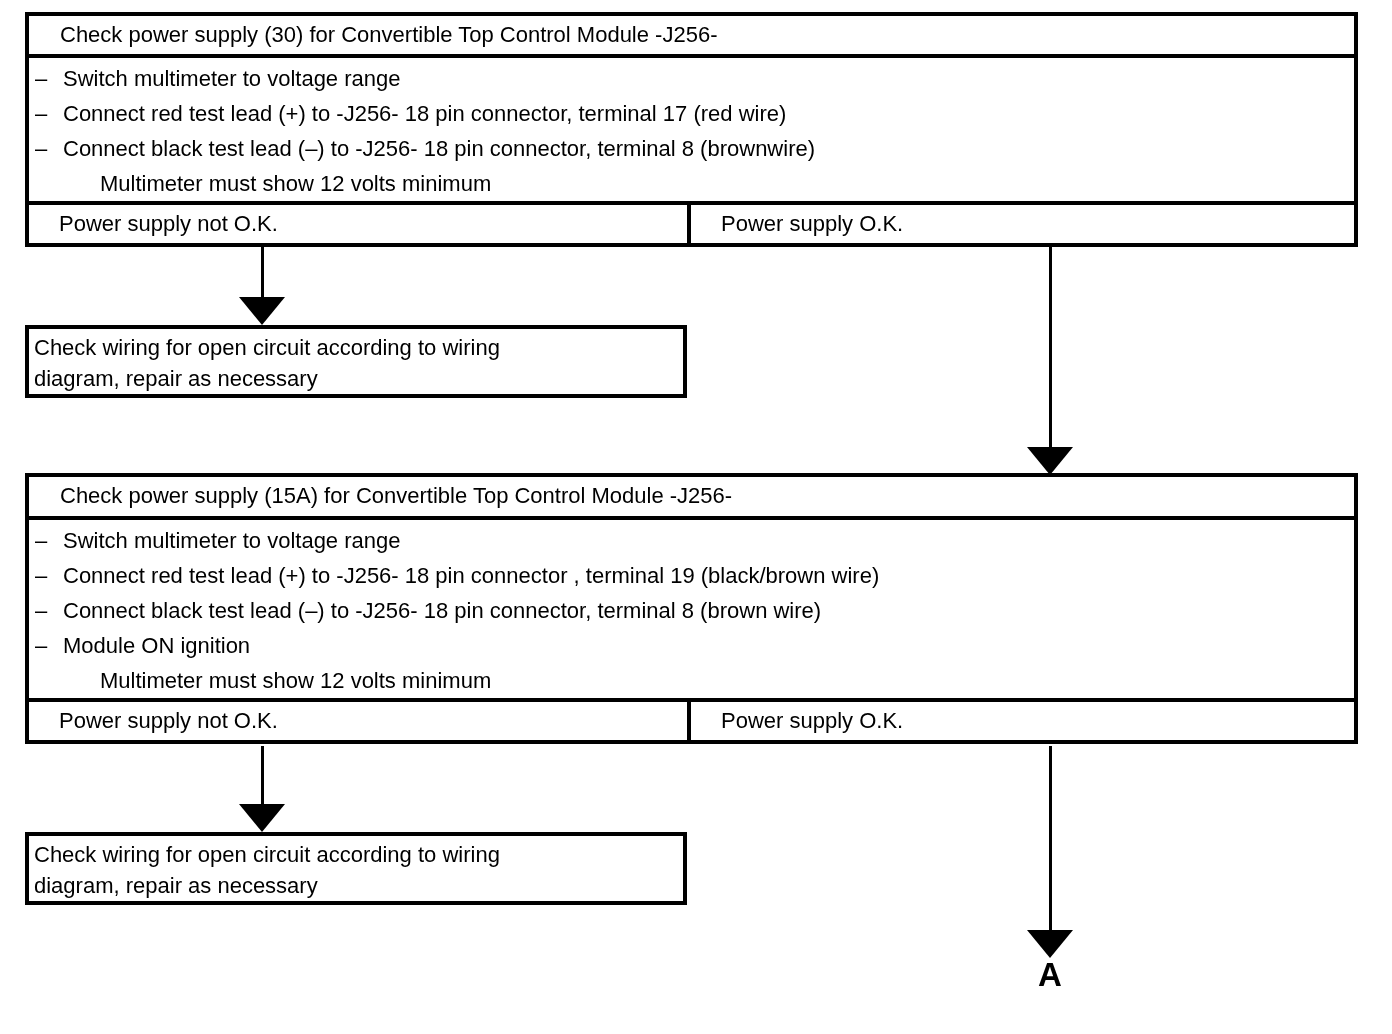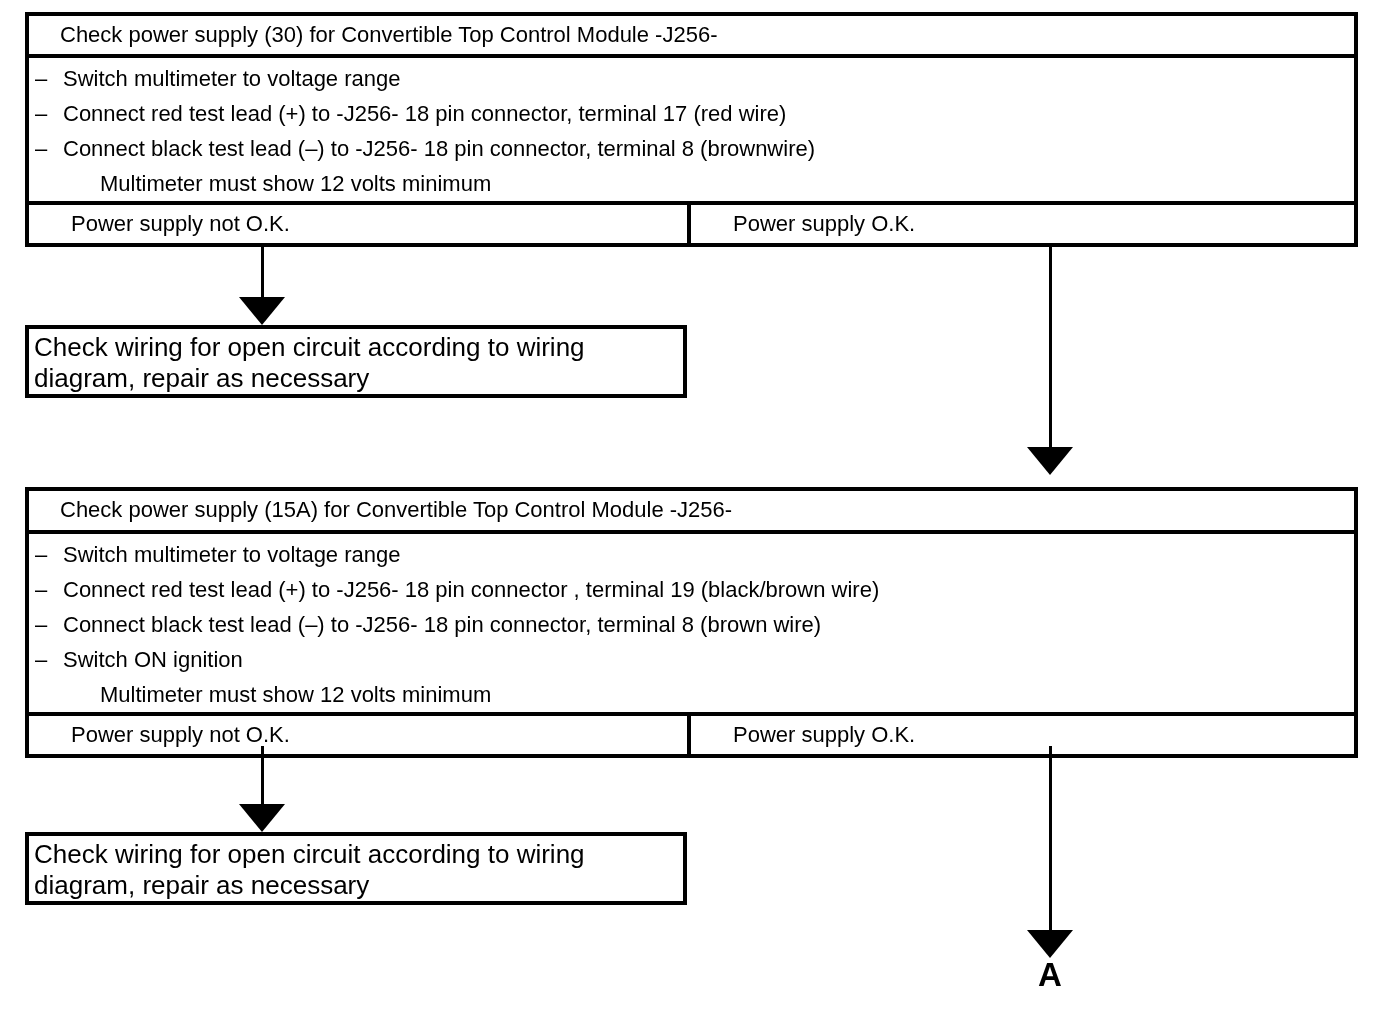--- a/index.html
+++ b/index.html
@@ -44,37 +44,37 @@
   }
   .step-row.note .step-marker{width:65px;}
   .block-results{
     box-sizing:border-box;
     border-top:4px solid #000;
     display:flex;
   }
   .result-cell{
     box-sizing:border-box;
     display:flex;align-items:center;
-    padding-left:42px;
+    padding-left:30px;
     font-size:22px;
     white-space:nowrap;
   }
   .result-cell.fail{
     width:662px;
     flex:0 0 auto;
     border-right:4px solid #000;
   }
   .result-cell.ok{flex:1;}
   .action-box{
     position:absolute;
     box-sizing:border-box;
     border:4px solid #000;
     background:#fff;
     padding:3px 8px 0 5px;
-    font-size:26px;
+    font-size:22px;
     line-height:31px;
   }
   .action-box span{display:block;}
   .connector{
     position:absolute;
     width:46px;
     display:flex;
     flex-direction:column;
     align-items:center;
   }
@@ -136,38 +136,38 @@
   <div class="action-box" style="left:25px;top:325px;width:662px;height:73px;">
     <span>Check wiring for open circuit according to wiring</span>
     <span>diagram, repair as necessary</span>
   </div>
 
   <div class="connector" style="left:1027px;top:247px;height:228px;">
     <div class="arrow-stem"></div>
     <div class="arrow-head"></div>
   </div>
 
-  <div class="block" style="left:25px;top:487px;width:1333px;height:271px;">
+  <div class="block" style="left:25px;top:473px;width:1333px;height:271px;">
     <div class="block-title">Check power supply (15A) for Convertible Top Control Module -J256-</div>
     <div class="block-steps">
       <div class="step-row">
         <span class="step-marker">–</span>
         <span class="step-text">Switch multimeter to voltage range</span>
       </div>
       <div class="step-row">
         <span class="step-marker">–</span>
         <span class="step-text">Connect red test lead (+) to -J256- 18 pin connector , terminal 19 (black/brown wire)</span>
       </div>
       <div class="step-row">
         <span class="step-marker">–</span>
         <span class="step-text">Connect black test lead (–) to -J256- 18 pin connector, terminal 8 (brown wire)</span>
       </div>
       <div class="step-row">
         <span class="step-marker">–</span>
-        <span class="step-text">Switch ON ignition</span>
+        <span class="step-text">Module ON ignition</span>
       </div>
       <div class="step-row note">
         <span class="step-marker"></span>
         <span class="step-text">Multimeter must show 12 volts minimum</span>
       </div>
     </div>
     <div class="block-results" style="height:43px;">
       <div class="result-cell fail">Power supply not O.K.</div>
       <div class="result-cell ok">Power supply O.K.</div>
     </div>

